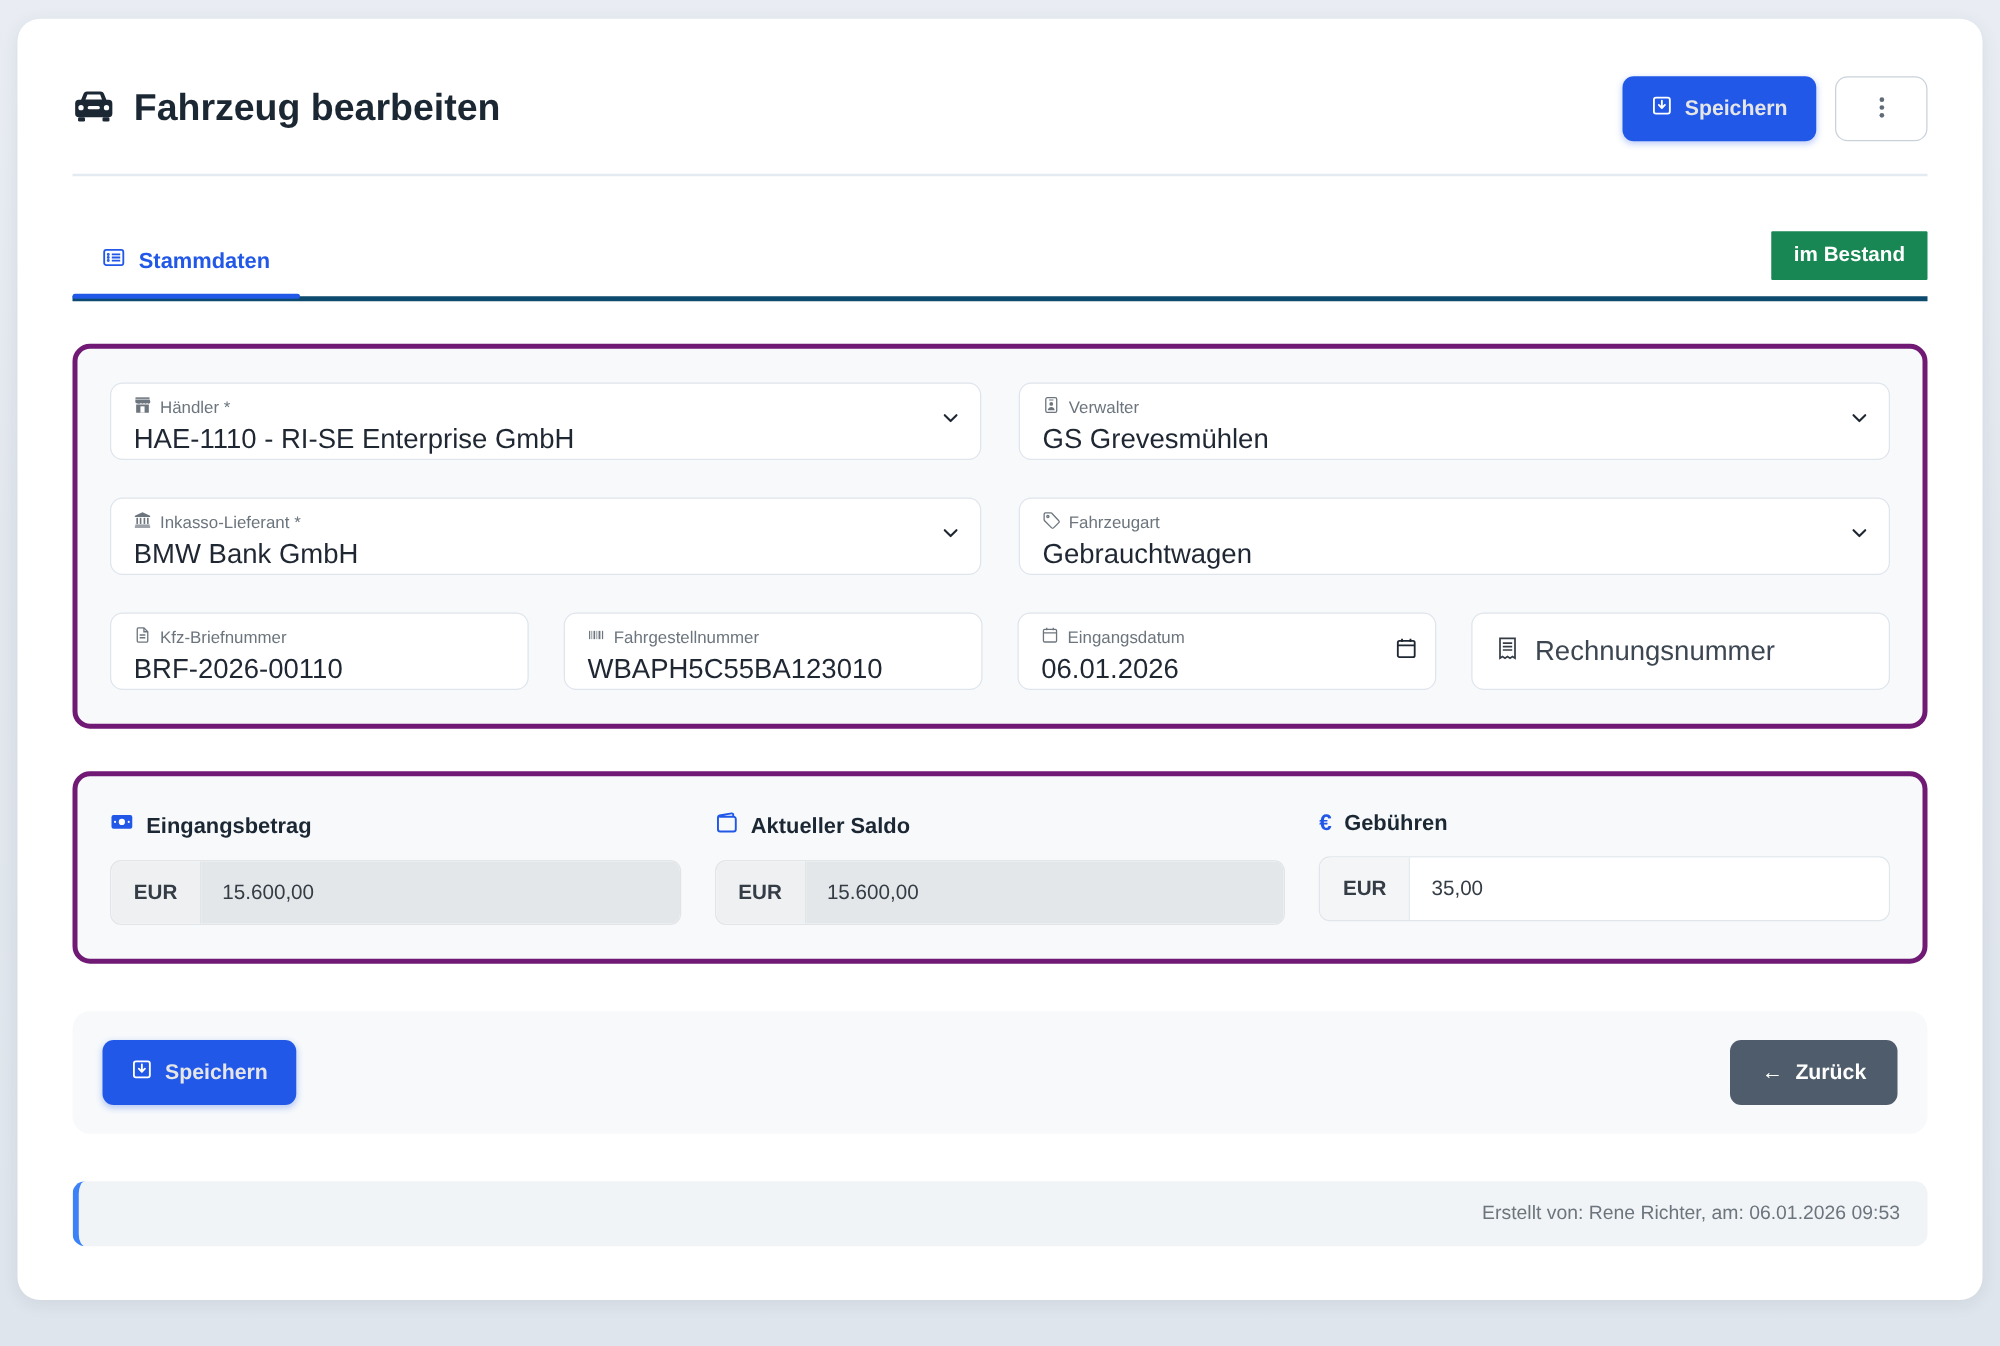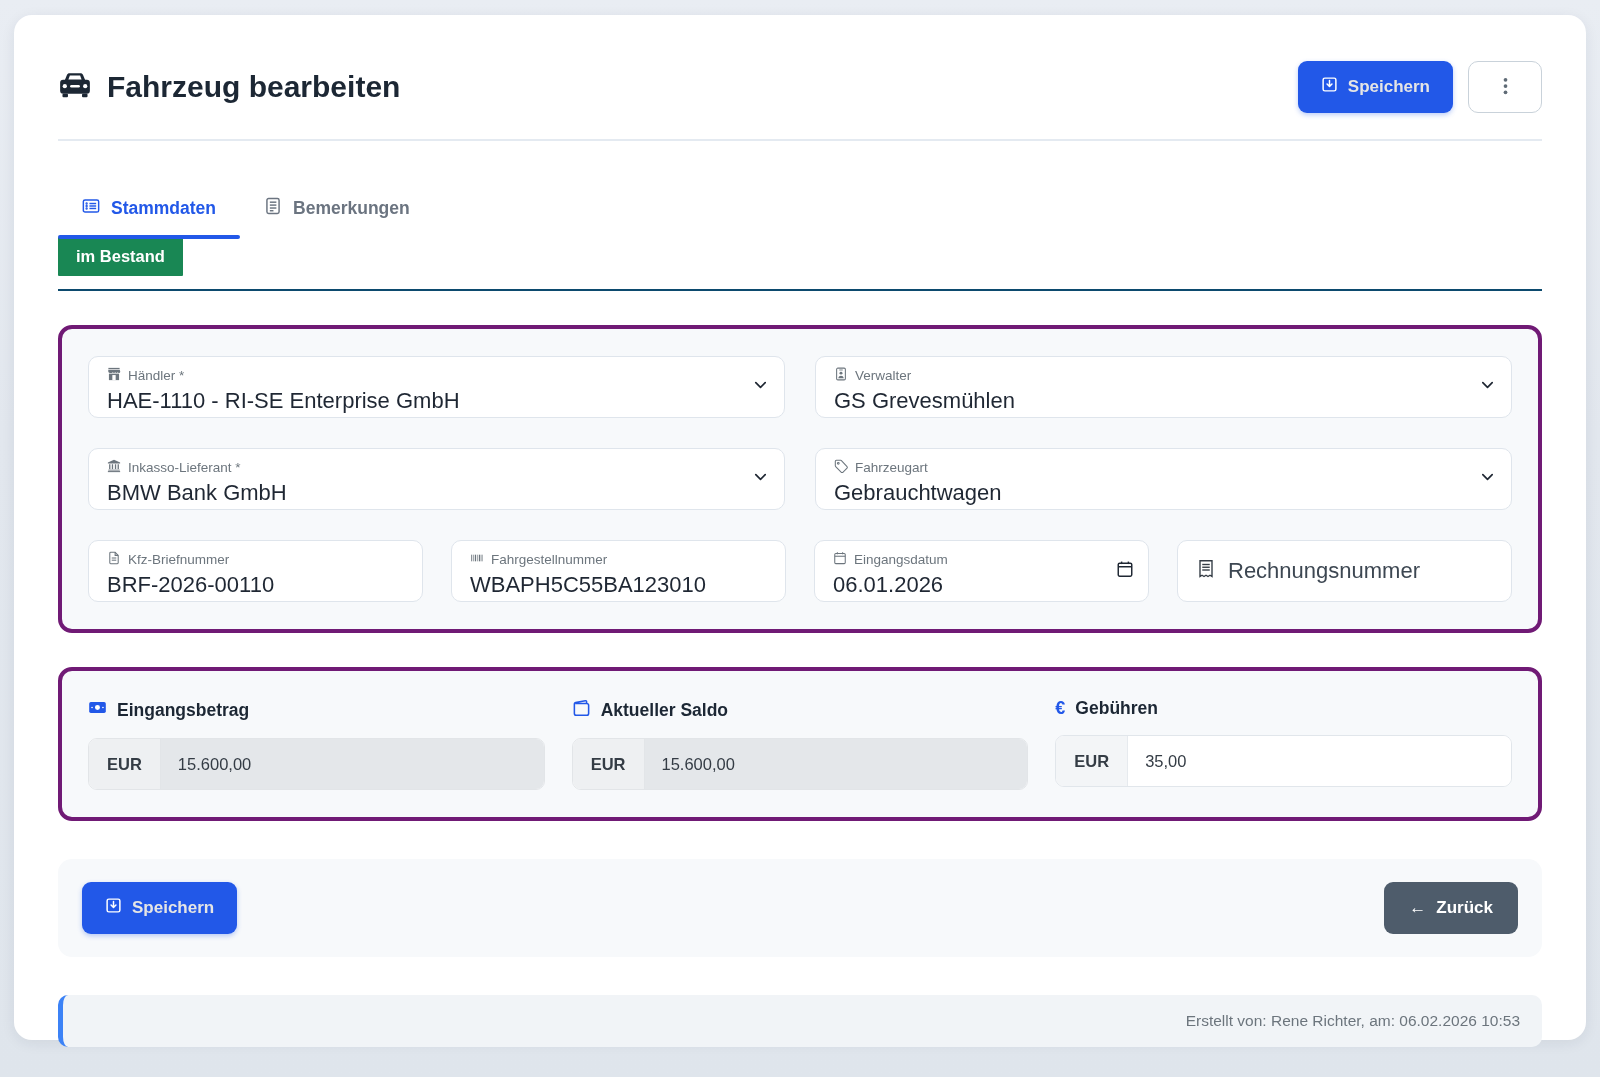--- a/index.html
+++ b/index.html
@@ -26,21 +26,21 @@
     background:#2258e8;color:#e5e5e5;font-family:inherit;font-weight:700;font-size:17px;
     border:none;border-radius:9px;padding:0 23px;height:52px;cursor:pointer;
     box-shadow:0 2px 5px rgba(34,88,232,.30);
   }
   .btn-kebab{
     width:74px;height:52px;background:#fff;border:1px solid #c9d2da;border-radius:10px;
     display:flex;align-items:center;justify-content:center;cursor:pointer;
   }
   .divider{border:none;border-top:2px solid #e4eaf1;margin:26px 0 0 0;}
   
-  .tabs-row{display:flex;justify-content:space-between;align-items:flex-start;margin-top:44px;border-bottom:2px solid #0c4a6e;flex-direction:column;}
+  .tabs-row{display:flex;justify-content:space-between;align-items:flex-start;margin-top:44px;border-bottom:4px solid #0c4a6e;}
   .tabs{display:flex;}
   .tab{
     position:relative;display:flex;align-items:center;gap:11px;
     padding:12px 24px 17px 24px;font-size:17.5px;font-weight:600;color:#6b7480;cursor:pointer;
   }
   .tab.active{color:#2258e8;}
   .tab.active::after{content:"";position:absolute;left:0;right:0;bottom:-2px;height:4px;background:#2258e8;border-radius:3px;}
   .badge{
     background:#198754;color:#fff;font-weight:700;font-size:16.5px;
     padding:10px 18px;border-radius:1px;margin-bottom:13px;
@@ -156,32 +156,20 @@
             <line x1="6.6" y1="5.8" x2="12.6" y2="5.8"></line>
               <line x1="6.6" y1="8" x2="12.6" y2="8"></line>
               <line x1="6.6" y1="10.2" x2="12.6" y2="10.2"></line>
             <circle cx="4.1" cy="5.8" r="0.4" fill="#2258e8"></circle>
               <circle cx="4.1" cy="8" r="0.4" fill="#2258e8"></circle>
               <circle cx="4.1" cy="10.2" r="0.4" fill="#2258e8"></circle>
           </svg>
         </span>
         <span>Stammdaten</span>
       </div>
-      <div class="tab">
-        <span class="icn">
-          <svg width="18" height="18" viewBox="0 0 16 16" fill="none" stroke="#6b7480" stroke-width="1.3">
-            <rect x="2.6" y="1.4" width="10.8" height="13.2" rx="1.5"></rect>
-            <line x1="5.2" y1="4.6" x2="11" y2="4.6"></line>
-              <line x1="5.2" y1="7.2" x2="11" y2="7.2"></line>
-              <line x1="5.2" y1="9.8" x2="11" y2="9.8"></line>
-            <line x1="5.2" y1="12.2" x2="8.4" y2="12.2"></line>
-          </svg>
-        </span>
-        <span>Bemerkungen</span>
-      </div>
     </div>
     <span class="badge">im Bestand</span>
   </div>
 
   <div class="panel">
     <div class="grid2">
       <div class="field">
         <div class="flabel">
           <span class="icn">
             <svg width="14" height="14" viewBox="0 0 16 16" fill="#6c757d">
@@ -389,16 +377,16 @@
       </span>
       <span>Speichern</span>
     </button>
     <button class="btn-back">
       <span>←</span>
       <span>Zurück</span>
     </button>
   </div>
 
   <div class="footer-bar">
-    <span class="footer-text">Erstellt von: Rene Richter, am: 06.02.2026 10:53</span>
+    <span class="footer-text">Erstellt von: Rene Richter, am: 06.01.2026 09:53</span>
   </div>
 
 </div>
 
 </body></html>

